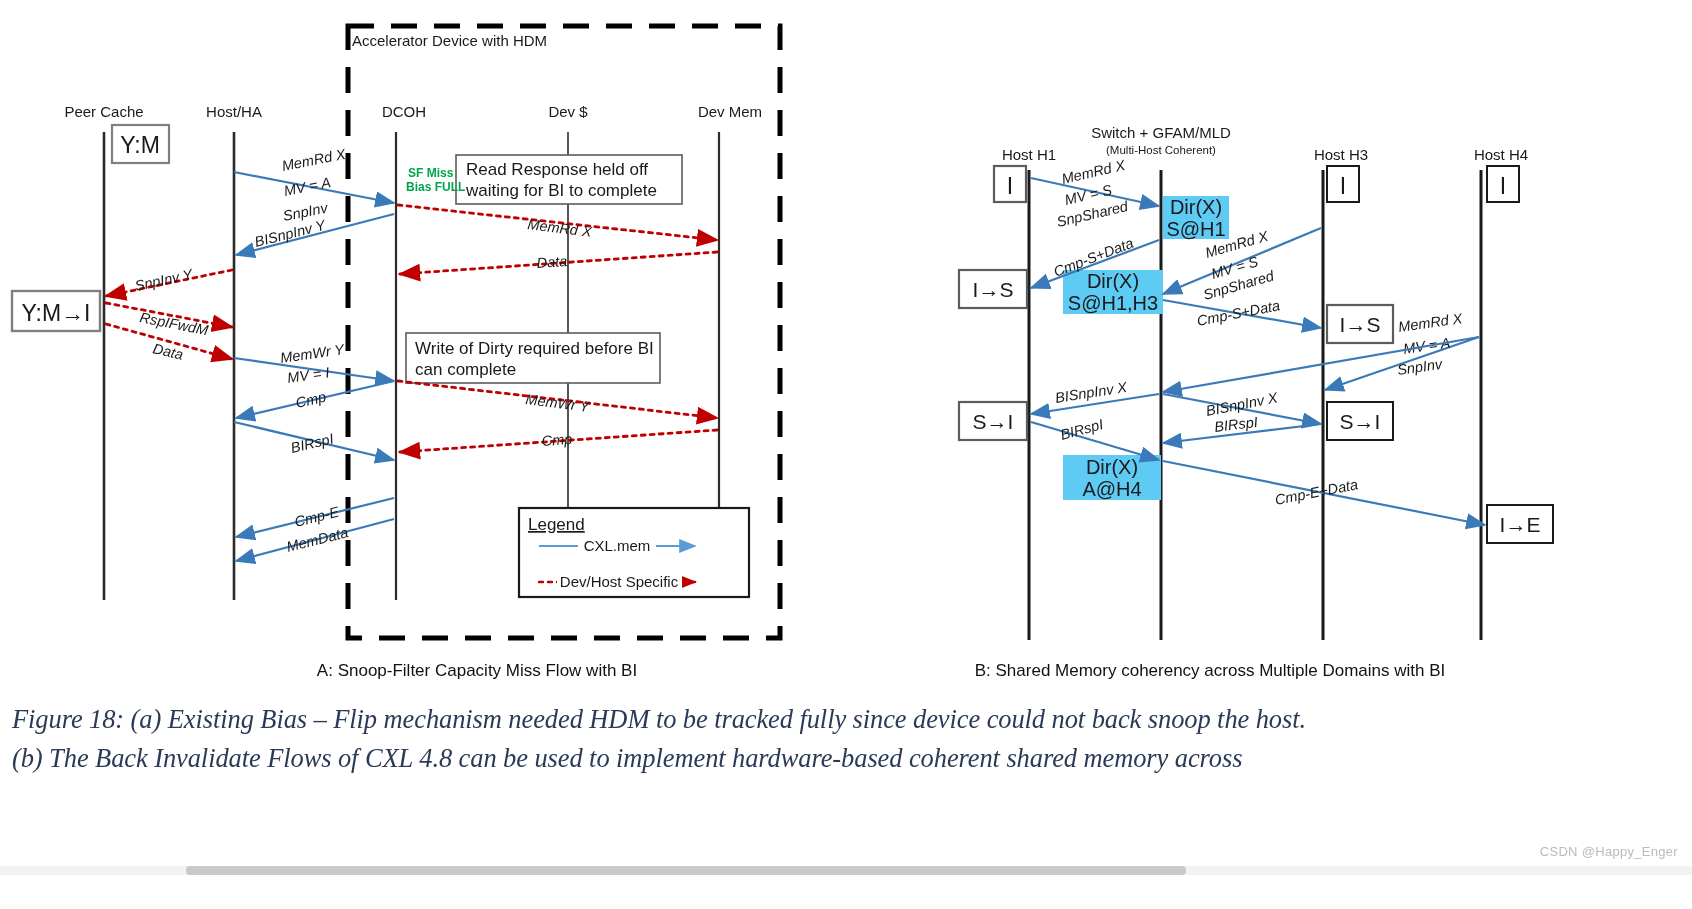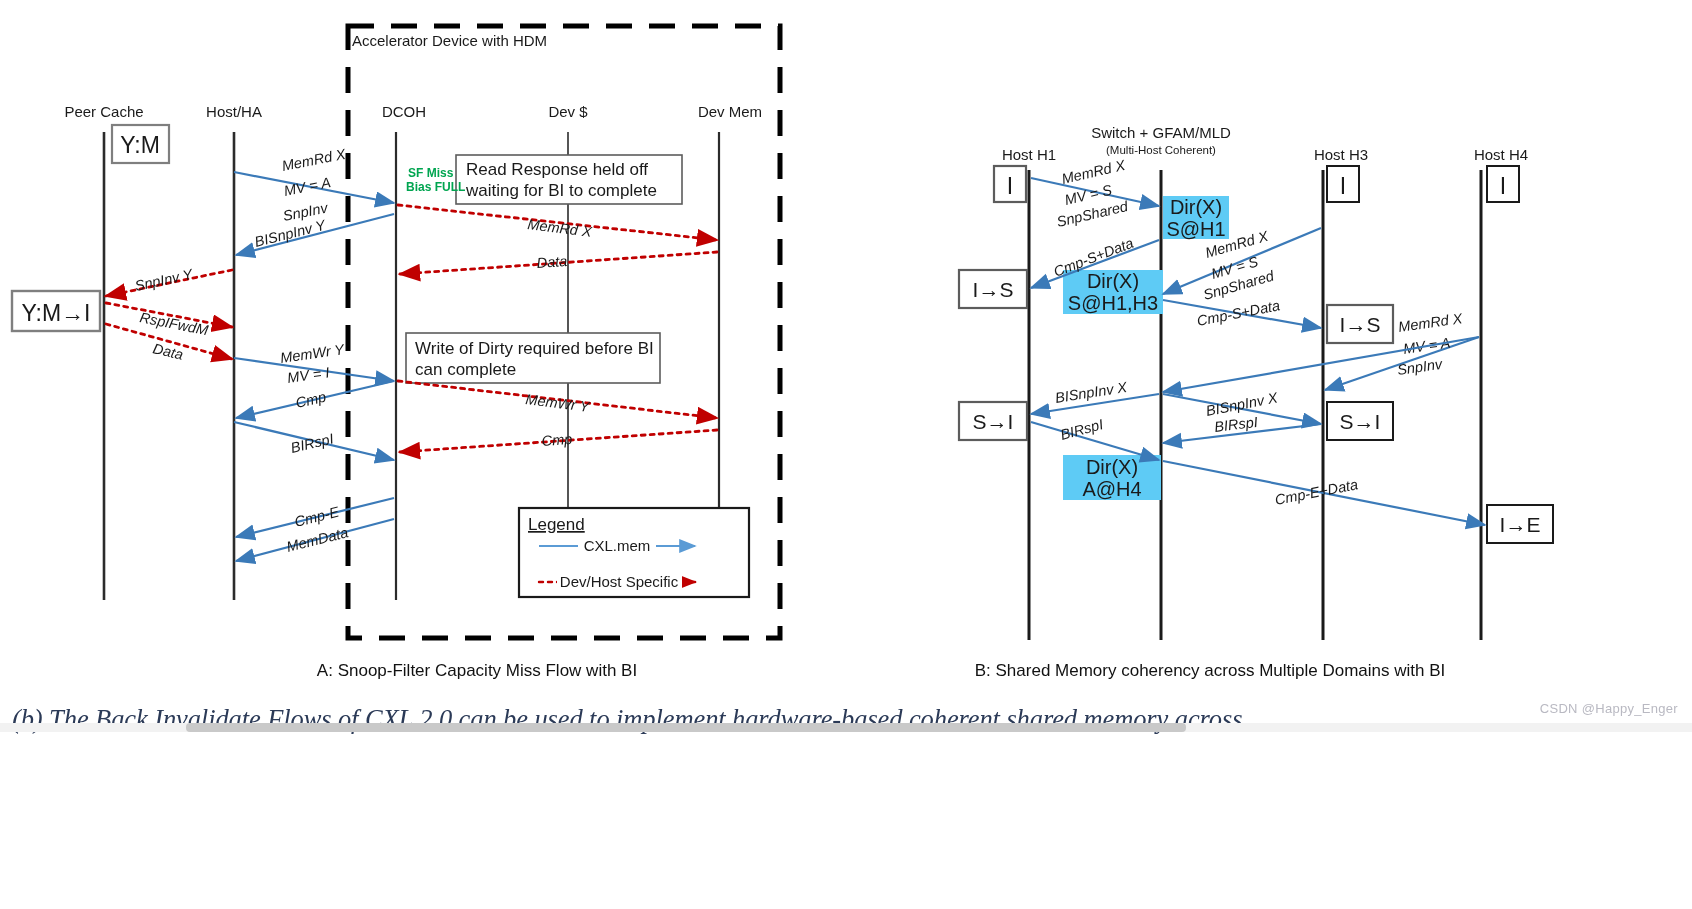--- a/index.html
+++ b/index.html
@@ -10,21 +10,21 @@
   body {
     width: 1692px;
     height: 909px;
     font-family: "Liberation Sans", sans-serif;
     position: relative;
     overflow: hidden;
   }
   #root {
     position: relative;
     width: 1692px;
-    height: 732px;
+    height: 875px;
   }
   svg.diagram {
     position: absolute;
     left: 0;
     top: 0;
     width: 1692px;
     height: 909px;
   }
   .lbl {
     font-family: "Liberation Sans", sans-serif;
@@ -339,21 +339,22 @@
       <text class="lbl msg" x="1215" y="432" transform="rotate(-7 1215 432)">BIRspI</text>
 
       <line x1="1163" y1="461" x2="1485" y2="525" stroke="#3b7ab8" stroke-width="2.2" marker-end="url(#arrBlueL)"></line>
       <text class="lbl msg" x="1276" y="505" transform="rotate(-11 1276 505)">Cmp-E+Data</text>
 
       <text class="lbl panel-caption" x="1210" y="676" text-anchor="middle">B: Shared Memory coherency across Multiple Domains with BI</text>
     </g>
   </svg>
 
   <div class="caption-block">
-    <div>(b) The Back Invalidate Flows of CXL 2.0 can be used to implement hardware-based coherent shared memory across</div>
+    <div>Figure 18: (a) Existing Bias – Flip mechanism needed HDM to be tracked fully since device could not back snoop the host.</div>
+    <div>(b) The Back Invalidate Flows of CXL 4.8 can be used to implement hardware-based coherent shared memory across</div>
   </div>
 
   <div class="watermark">CSDN @Happy_Enger</div>
 
   <div class="scrollbar">
     <div class="thumb"></div>
   </div>
 
 </div>
 

